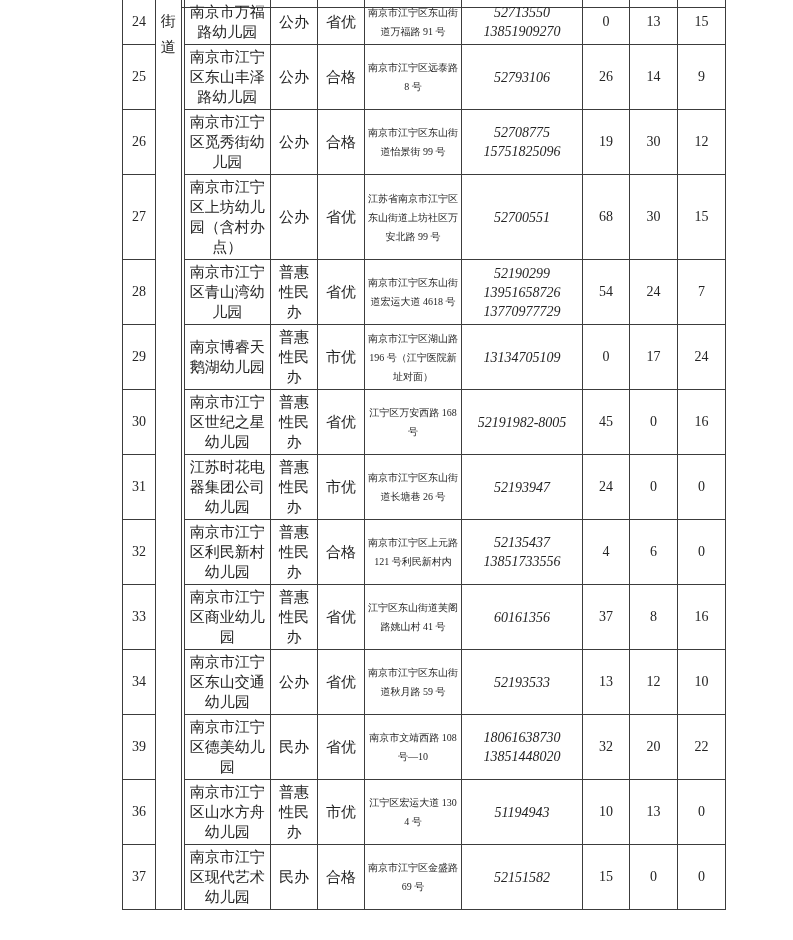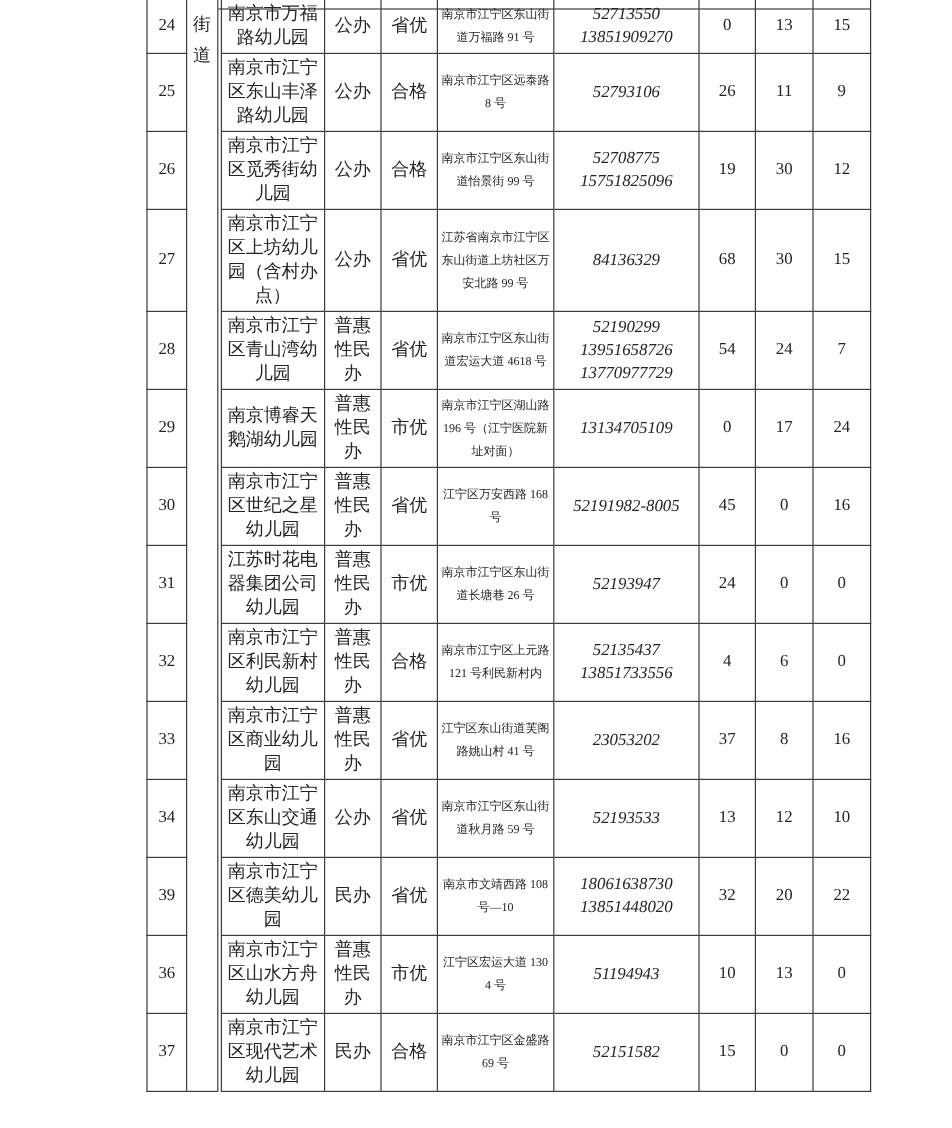--- a/index.html
+++ b/index.html
@@ -95,42 +95,42 @@
       <td class="c-n">15</td>
     </tr>
         <tr>
       <td class="c-num">25</td>
       <td class="c-name">南京市江宁区东山丰泽路幼儿园</td>
       <td class="c-type">公办</td>
       <td class="c-rating">合格</td>
       <td class="c-addr">南京市江宁区远泰路 8 号</td>
       <td class="c-phone">52793106</td>
       <td class="c-n">26</td>
-      <td class="c-n">11</td>
+      <td class="c-n">14</td>
       <td class="c-n">9</td>
     </tr>
         <tr>
       <td class="c-num">26</td>
       <td class="c-name">南京市江宁区觅秀街幼儿园</td>
       <td class="c-type">公办</td>
       <td class="c-rating">合格</td>
       <td class="c-addr">南京市江宁区东山街道怡景街 99 号</td>
       <td class="c-phone">52708775
 15751825096</td>
       <td class="c-n">19</td>
       <td class="c-n">30</td>
       <td class="c-n">12</td>
     </tr>
         <tr>
       <td class="c-num">27</td>
       <td class="c-name">南京市江宁区上坊幼儿园（含村办点）</td>
       <td class="c-type">公办</td>
       <td class="c-rating">省优</td>
       <td class="c-addr">江苏省南京市江宁区东山街道上坊社区万安北路 99 号</td>
-      <td class="c-phone">84136329</td>
+      <td class="c-phone">52700551</td>
       <td class="c-n">68</td>
       <td class="c-n">30</td>
       <td class="c-n">15</td>
     </tr>
         <tr>
       <td class="c-num">28</td>
       <td class="c-name">南京市江宁区青山湾幼儿园</td>
       <td class="c-type">普惠性民办</td>
       <td class="c-rating">省优</td>
       <td class="c-addr">南京市江宁区东山街道宏运大道 4618 号</td>
@@ -185,21 +185,21 @@
       <td class="c-n">4</td>
       <td class="c-n">6</td>
       <td class="c-n">0</td>
     </tr>
         <tr>
       <td class="c-num">33</td>
       <td class="c-name">南京市江宁区商业幼儿园</td>
       <td class="c-type">普惠性民办</td>
       <td class="c-rating">省优</td>
       <td class="c-addr">江宁区东山街道芙阁路姚山村 41 号</td>
-      <td class="c-phone">23053202</td>
+      <td class="c-phone">60161356</td>
       <td class="c-n">37</td>
       <td class="c-n">8</td>
       <td class="c-n">16</td>
     </tr>
         <tr>
       <td class="c-num">34</td>
       <td class="c-name">南京市江宁区东山交通幼儿园</td>
       <td class="c-type">公办</td>
       <td class="c-rating">省优</td>
       <td class="c-addr">南京市江宁区东山街道秋月路 59 号</td>

